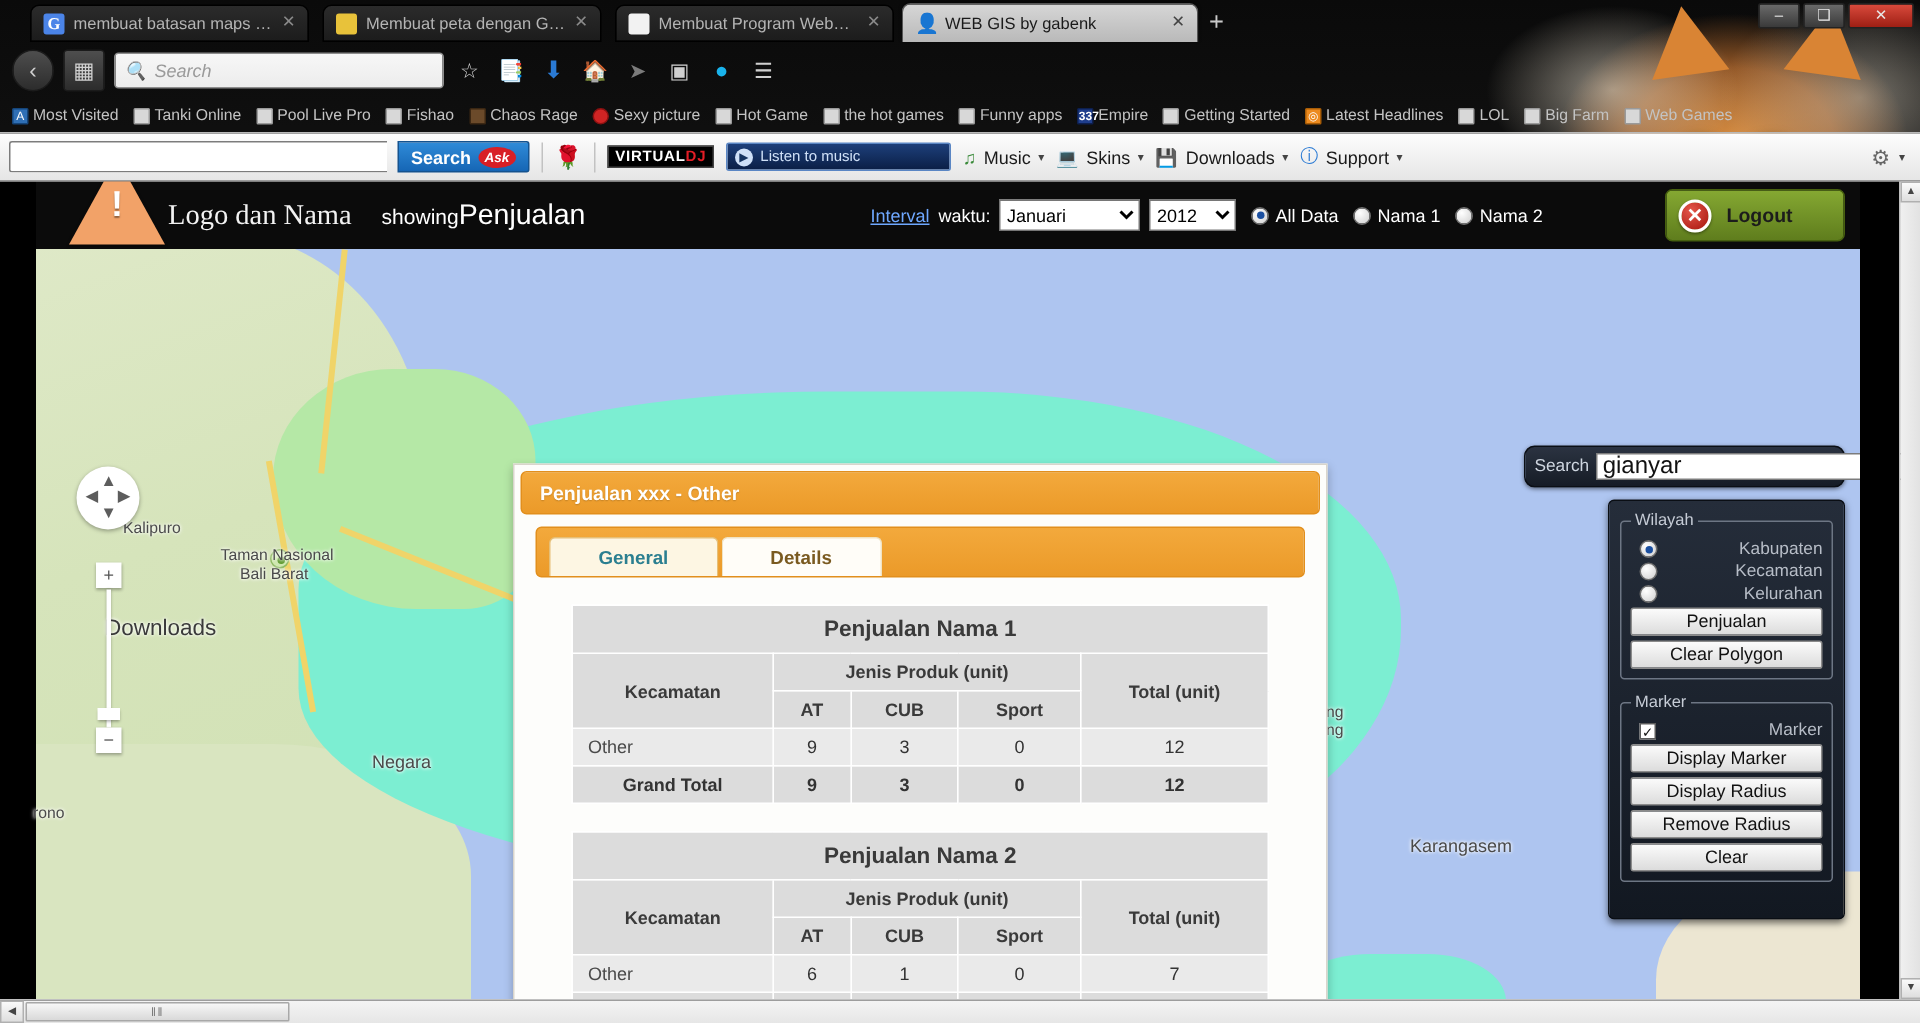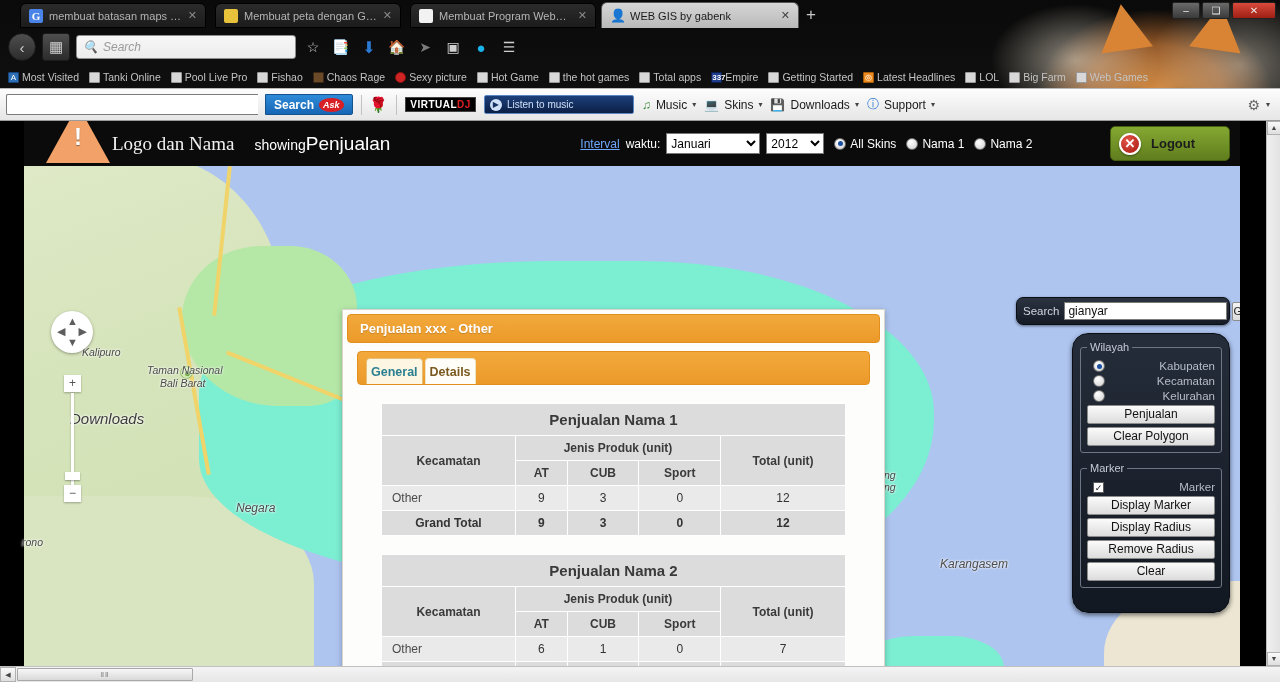--- a/index.html
+++ b/index.html
@@ -253,21 +253,21 @@
   .lombok2 {
     left: 1150px; top: 470px; width: 70px; height: 40px;
     background: #ece6d2; border-radius: 50%;
   }
   .road {
     position: absolute; background: #f0d469;
   }
   .map-label {
     position: absolute; color: #4a4a4a;
     font-family: "Liberation Sans", sans-serif;
-    white-space: nowrap; text-shadow: 0 0 3px rgba(255,255,255,.95), 0 0 2px rgba(255,255,255,.95); font-style: italic;
+    white-space: nowrap; text-shadow: 0 0 3px rgba(255,255,255,.95), 0 0 2px rgba(255,255,255,.95);
   }
   .map-label.big { font-size: 15px; color: #3a3a3a; }
   .map-label.mid { font-size: 12px; }
   .map-label.sm { font-size: 10.5px; }
   .park-dot {
     position: absolute; width: 13px; height: 13px; border-radius: 50%;
     background: #cfe8b0; border: 1px solid #8fbb63;
   }
   .park-dot::after {
     content: ""; position: absolute; left: 4px; top: 4px;
@@ -381,21 +381,21 @@
     color: #fff; font-size: 13px; font-weight: bold;
     text-shadow: 0 1px 1px rgba(0,0,0,.18);
   }
   .dlg-body { padding: 4px 14px 18px; }
   .tabbar {
     height: 34px; background: linear-gradient(#f3a93c,#eb9a29);
     border: 1px solid #e28f1d; border-radius: 4px;
     display: flex; align-items: flex-end; padding-left: 8px; gap: 2px;
   }
   .dtab {
-    height: 26px; padding: 0 4px;
+    height: 26px; padding: 0 32px;
     display: flex; align-items: center;
     font-size: 12.5px; font-weight: bold;
     border: 1px solid #e6bf77; border-bottom: none;
     border-radius: 4px 4px 0 0;
     background: #fdf6e3; color: #2b7f90;
   }
   .dtab.active { background: #fffdf8; color: #7a5a20; border-color: #f0e3c4; }
   .dtab-fill { flex: 1 1 auto; }
 
   
@@ -422,36 +422,36 @@
   
   .searchpanel {
     position: absolute; left: 1016px; top: 176px; width: 214px; height: 28px;
     background: linear-gradient(#2b3341,#161c26);
     border: 1px solid #0b0f15; border-radius: 7px;
     display: flex; align-items: center; gap: 5px; padding: 0 6px;
     box-shadow: 0 1px 3px rgba(0,0,0,.5);
   }
   .searchpanel label { color: #cfd6e0; font-size: 11.5px; }
   .searchpanel input {
-    flex: 1 1 auto; height: 18px; font-size: 12px;
+    flex: 1 1 auto; height: 18px; font-size: 16px;
     border: 1px solid #7c7c7c; background: #fff; color: #111;
     padding: 0 3px; font-family: "Liberation Sans", sans-serif;
   }
   .searchpanel .go {
     width: 34px; height: 19px; font-size: 11px;
     background: linear-gradient(#f4f4f4,#dcdcdc);
     border: 1px solid #8d8d8d; border-radius: 2px;
     display: flex; align-items: center; justify-content: center; color: #222;
   }
 
   
   .toolpanel {
     position: absolute; left: 1072px; top: 212px; width: 158px; height: 280px;
     background: linear-gradient(#252d3a,#121821);
-    border: 1px solid #0a0e14; border-radius: 16px;
+    border: 1px solid #0a0e14; border-radius: 4px;
     padding: 7px; box-shadow: 0 2px 5px rgba(0,0,0,.55);
   }
   fieldset.fs {
     border: 1px solid #6d7684; border-radius: 3px;
     padding: 4px 6px 6px; margin-bottom: 9px;
   }
   fieldset.fs legend { color: #c6ccd6; font-size: 11px; padding: 0 3px; }
   .fs-row { display: flex; align-items: center; gap: 18px; margin: 3px 0 3px 6px; color: #b7bdc7; font-size: 11.5px; justify-content: space-between; }
   .cb {
     width: 11px; height: 11px; flex: 0 0 11px;
@@ -578,21 +578,21 @@
     <div class="bm">
         <span class="bm-ico"></span>
         <span>Hot Game</span>
       </div>
     <div class="bm">
         <span class="bm-ico"></span>
         <span>the hot games</span>
       </div>
     <div class="bm">
         <span class="bm-ico"></span>
-        <span>Total apps</span>
+        <span>Funny apps</span>
       </div>
     <div class="bm">
         <span class="bm-ico navy">337</span>
         <span>Empire</span>
       </div>
     <div class="bm">
         <span class="bm-ico"></span>
         <span>Getting Started</span>
       </div>
     <div class="bm">
@@ -674,21 +674,21 @@
       <div class="road" style="left:190px;top:250px;width:350px;height:4px;transform:rotate(22deg)"></div>
       <div class="park-dot" style="left:156px;top:200px"></div>
 
     </div>
 
     <div>
       <div class="map-label sm" style="left:82px;top:225px">Kalipuro</div>
       <div class="map-label sm" style="left:147px;top:243px">Taman Nasional</div>
       <div class="map-label sm" style="left:160px;top:256px">Bali Barat</div>
       <div class="map-label big" style="left:70px;top:289px">Downloads</div>
-      <div class="map-label mid" style="left:236px;top:380px">Negara</div>
+      <div class="map-label mid" style="left:248px;top:380px">Negara</div>
       <div class="map-label sm" style="left:22px;top:415px">rono</div>
       <div class="map-label mid" style="left:940px;top:436px">Karangasem</div>
 
       <div class="map-label sm" style="left:884px;top:348px">ng</div>
       <div class="map-label sm" style="left:884px;top:360px">ng</div>
     </div>
 
     <div class="pancontrol">
       <span class="pc-up">▲</span>
       <span class="pc-dn">▼</span>
@@ -713,21 +713,21 @@
         <a class="interval-link" href="#">Interval</a>
         <span>waktu:</span>
         <select class="sel" style="width:94px">
           <option>Januari</option>
         </select>
         <select class="sel" style="width:58px">
           <option>2012</option>
         </select>
         <div class="radio-grp">
           <span class="rb on"></span>
-          <span>All Skins</span>
+          <span>All Data</span>
         </div>
         <div class="radio-grp">
           <span class="rb"></span>
           <span>Nama 1</span>
         </div>
         <div class="radio-grp">
           <span class="rb"></span>
           <span>Nama 2</span>
         </div>
       </div>

